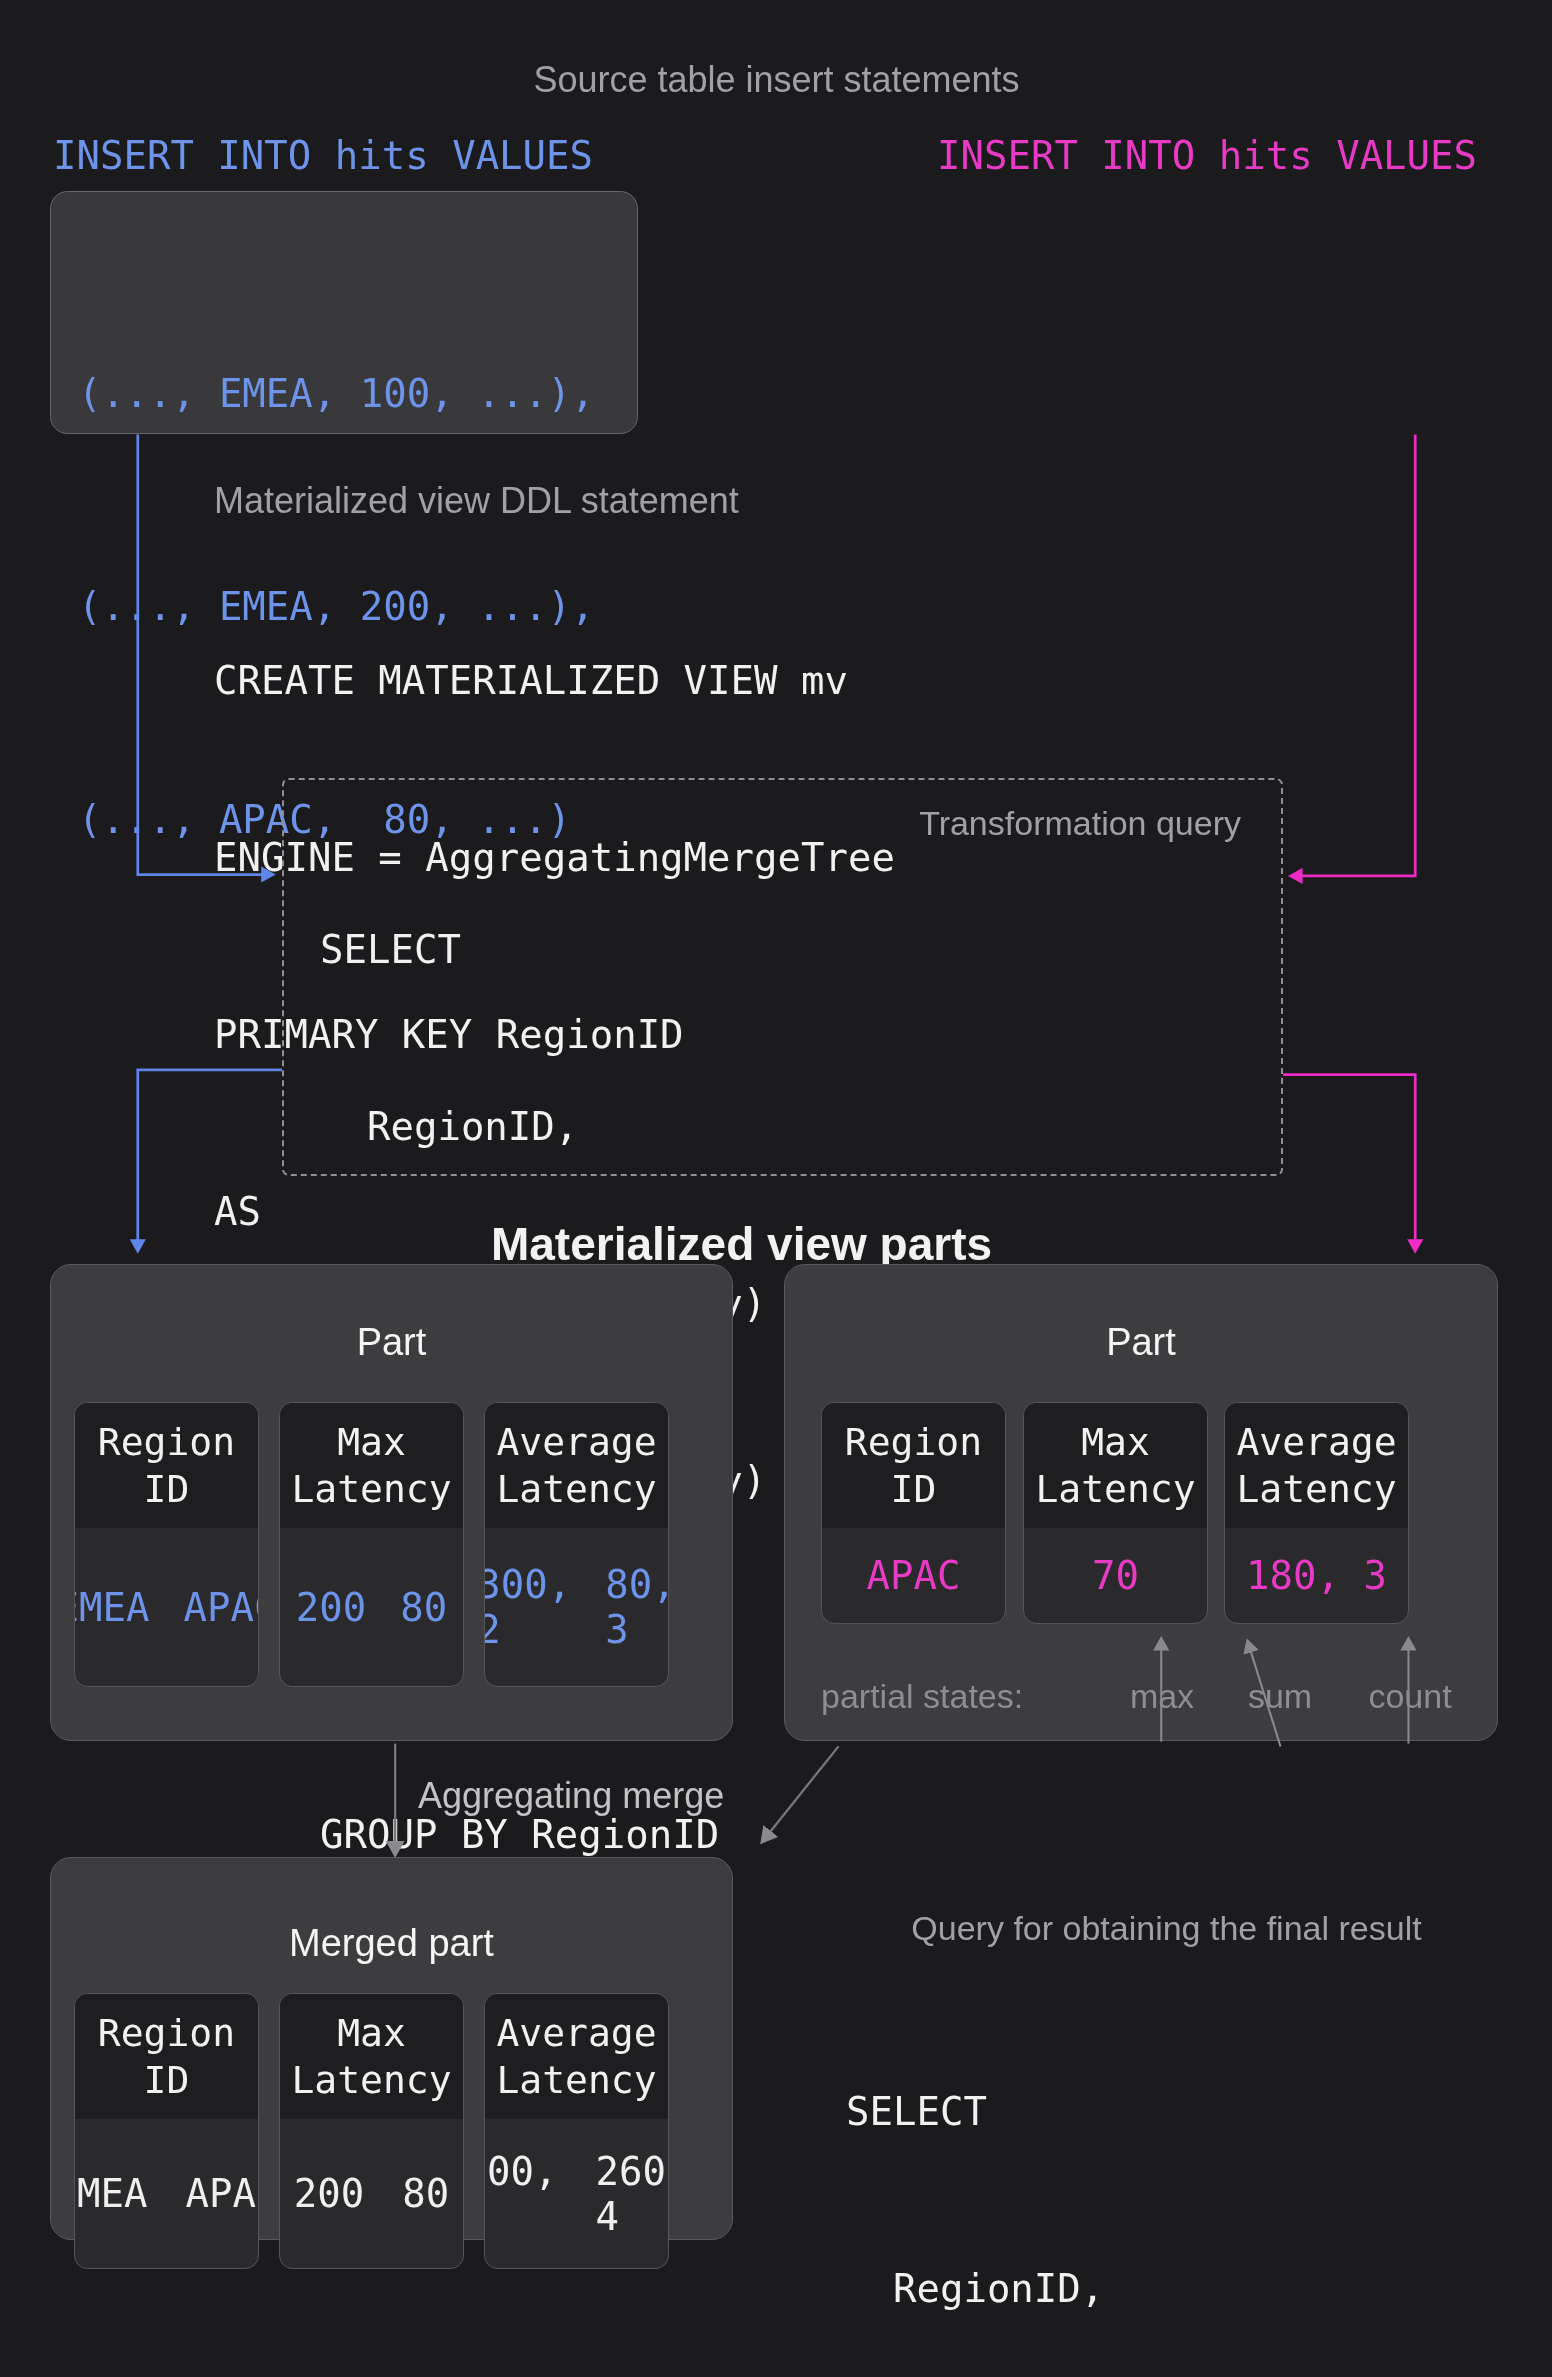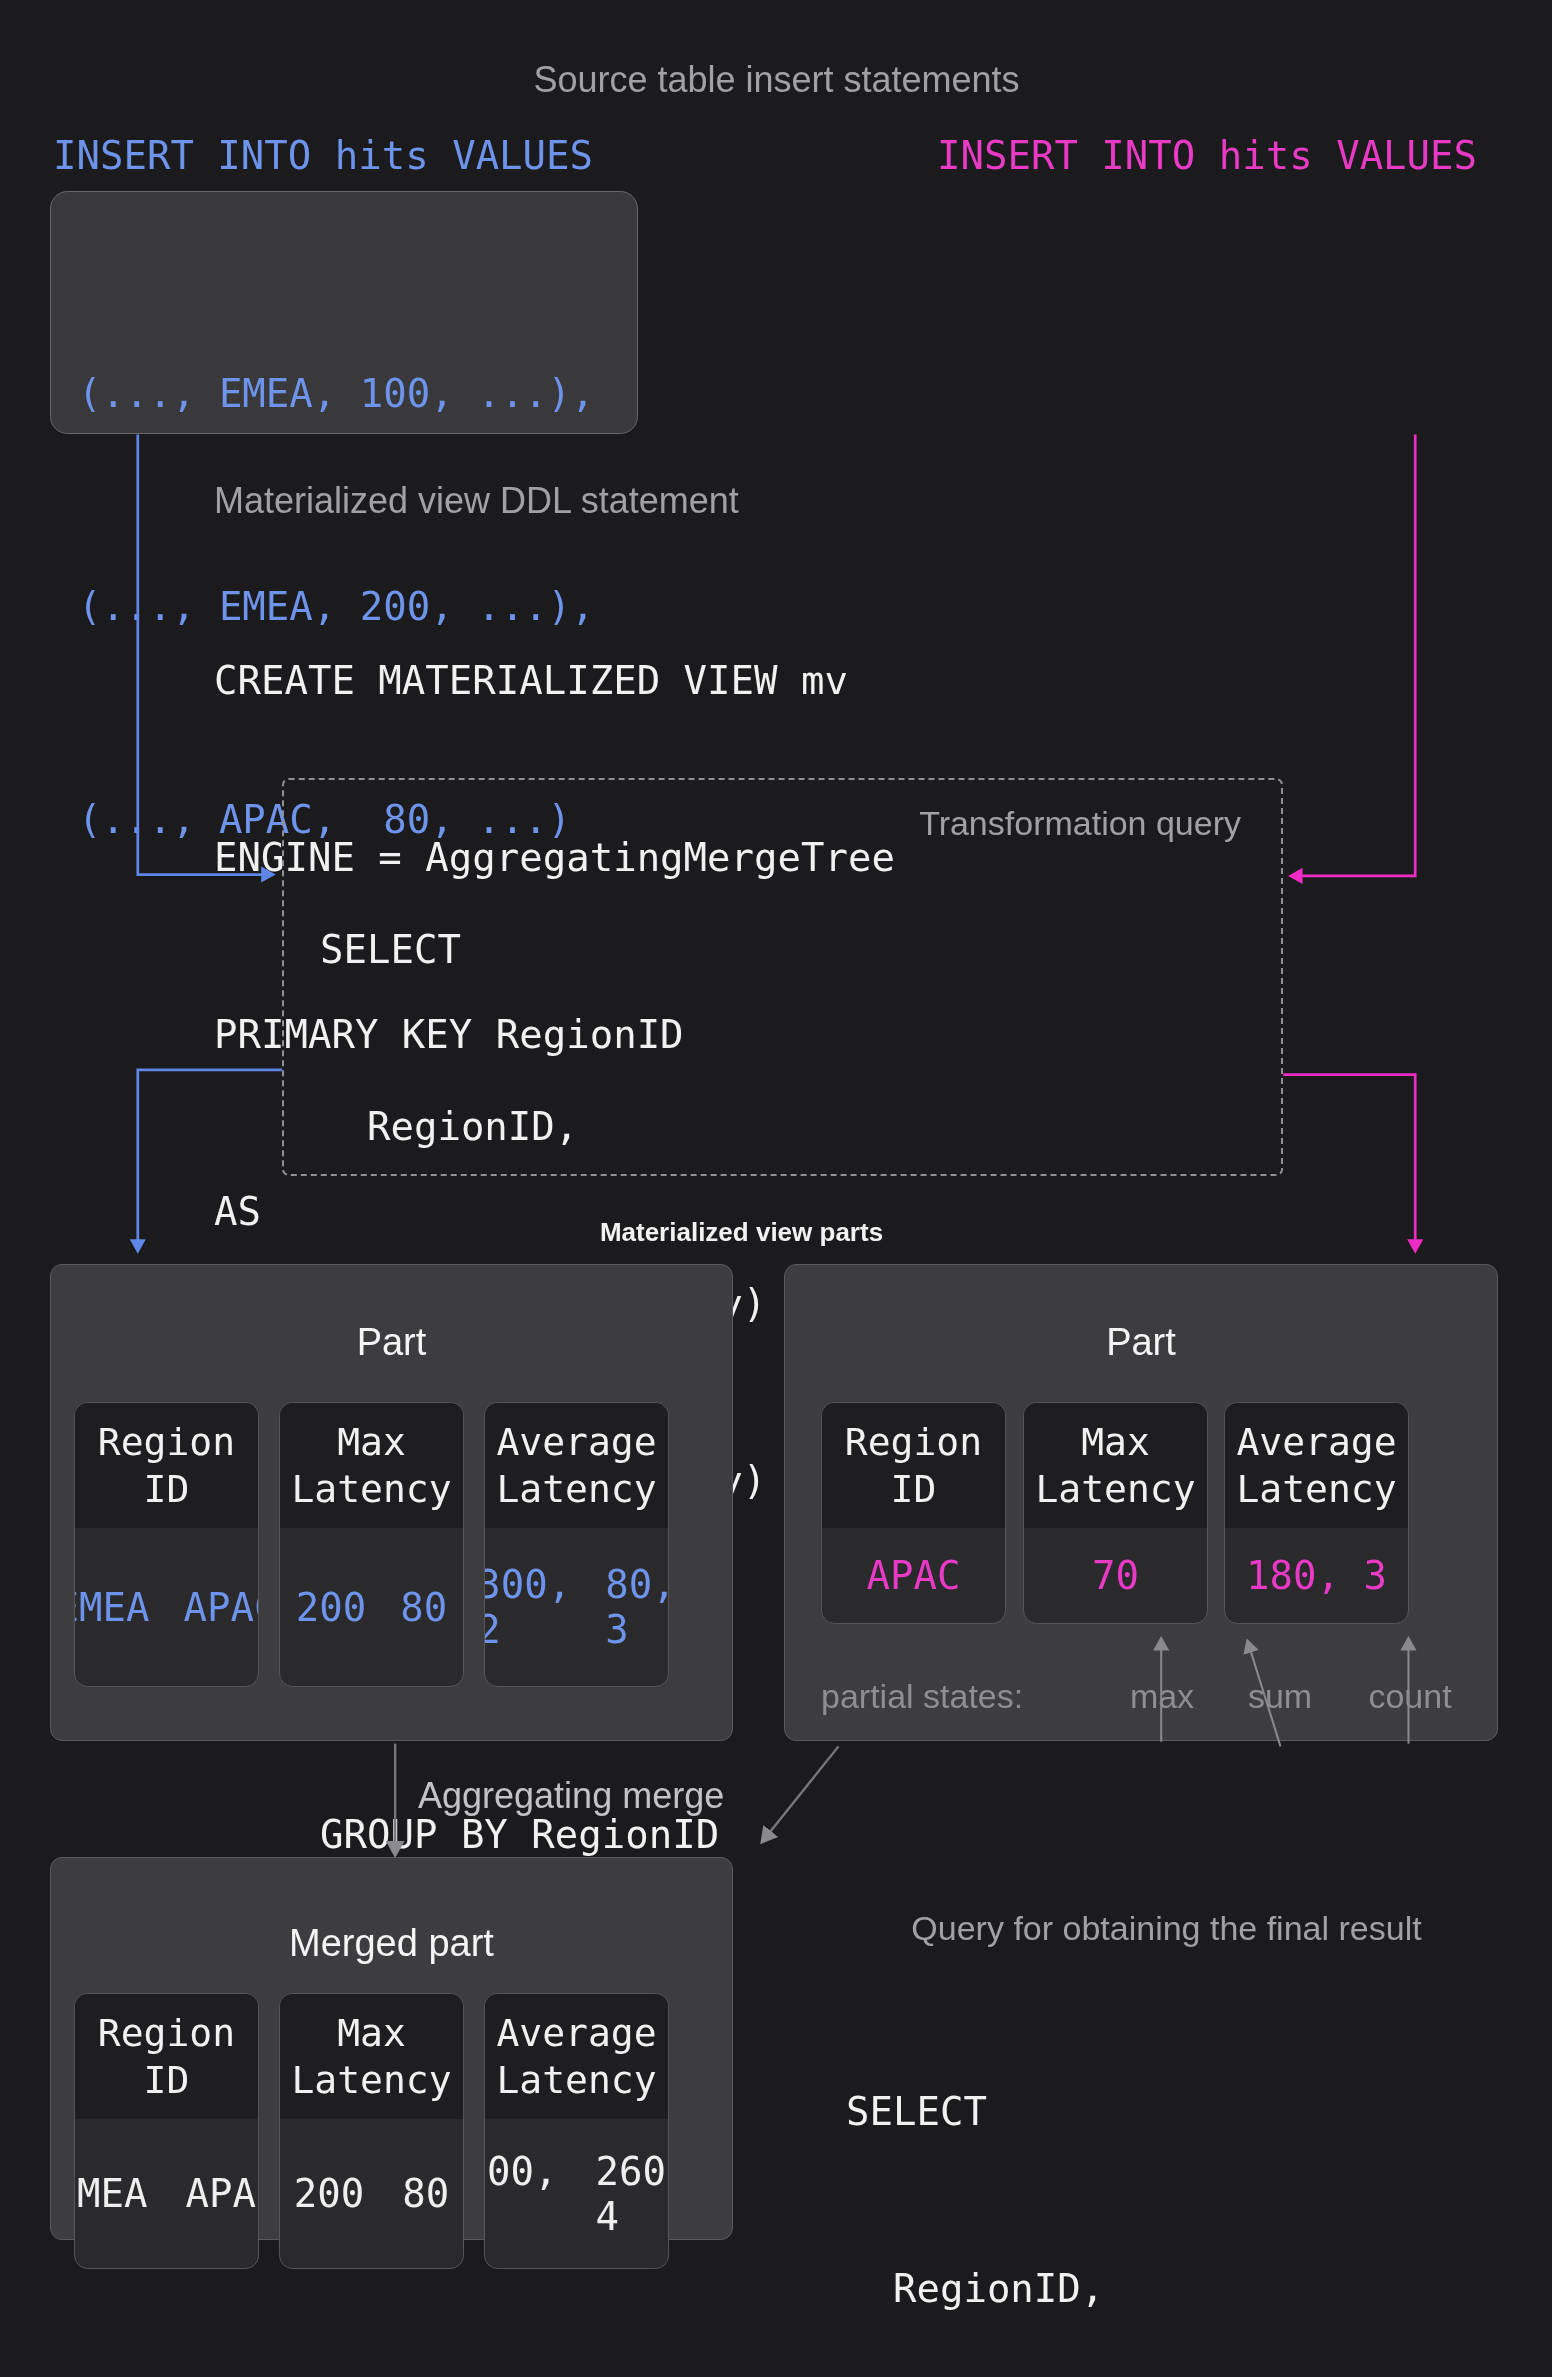--- a/index.html
+++ b/index.html
@@ -18,22 +18,22 @@
             font-size:39px;line-height:71px;white-space:pre;}
   .box-il{left:50px;top:191px;width:588px;height:243px;padding:24px 0 0 27px;box-sizing:border-box;}
   .box-ir{left:934px;top:191px;width:563px;height:243px;padding:24px 0 0 30px;box-sizing:border-box;}
   .ddl-label{left:214px;top:480px;}
   .ddl-code{left:214px;top:533px;}
   .tq-box{left:282px;top:778px;width:1001px;height:398px;border:2px dashed #909094;
           border-radius:6.7px;box-sizing:border-box;}
   .tq-label{position:absolute;right:40px;top:24px;font-size:34px;color:#A1A1A5;}
   .tq-code{position:absolute;left:36px;top:21.6px;}
   .parts-heading{top:1217px;left:0;width:1483px;text-align:center;color:#F2F2F2;
-                 font-size:26px;font-weight:600;}
-  .part-box{background:#3D3D40;border:1.3px solid #5A5A5E;border-radius:12px;box-sizing:border-box;}
+                 font-size:46px;font-weight:600;}
+  .part-box{background:#3D3D40;border:1.3px solid #5A5A5E;border-radius:21px;box-sizing:border-box;}
   .part-left{left:50px;top:1264px;width:683px;height:477px;}
   .part-right{left:784px;top:1264px;width:714px;height:477px;}
   .merged-box{left:50px;top:1857px;width:683px;height:383px;}
   .part-title{position:absolute;left:0;width:100%;text-align:center;color:#F5F5F5;
               font-size:38px;font-weight:500;top:54px;line-height:47px;}
   .merged-title-pos{top:62px;}
   .card{position:absolute;width:185px;border:1.3px solid #56565A;border-radius:13.5px;
         background:#2A2A2D;overflow:hidden;box-sizing:border-box;}
   .card-h2{height:285px;}
   .card-h1{height:222px;}

